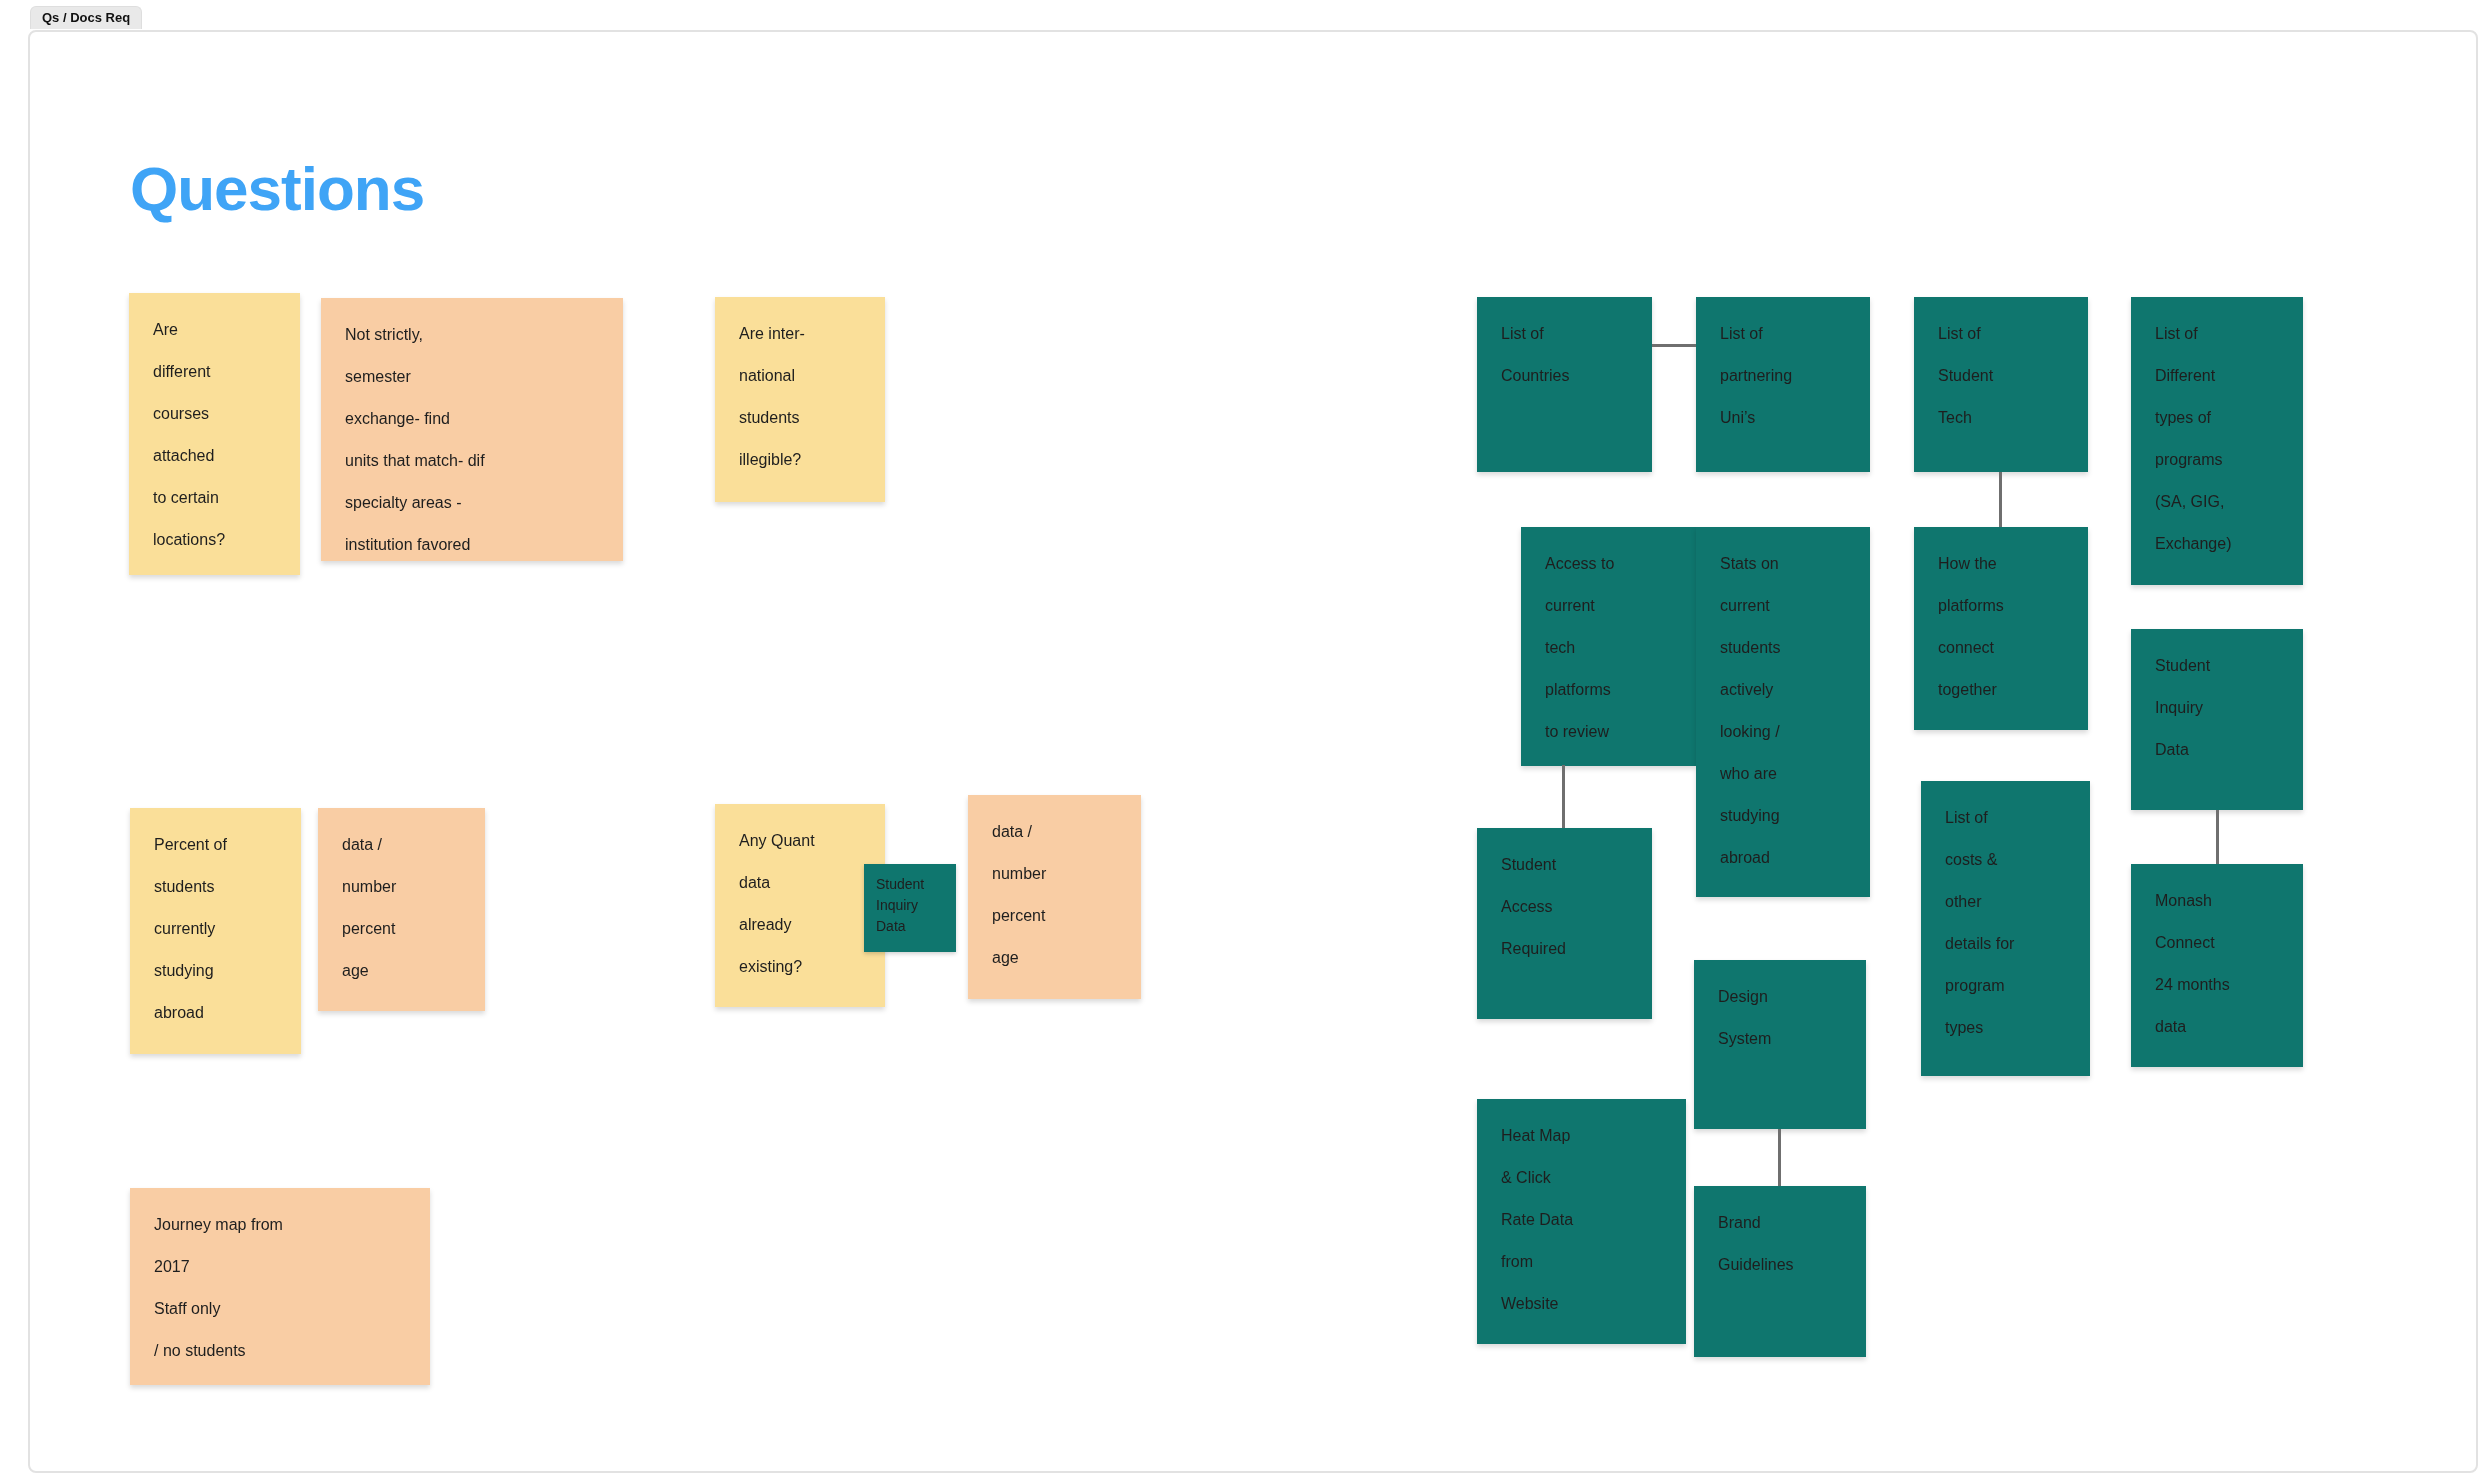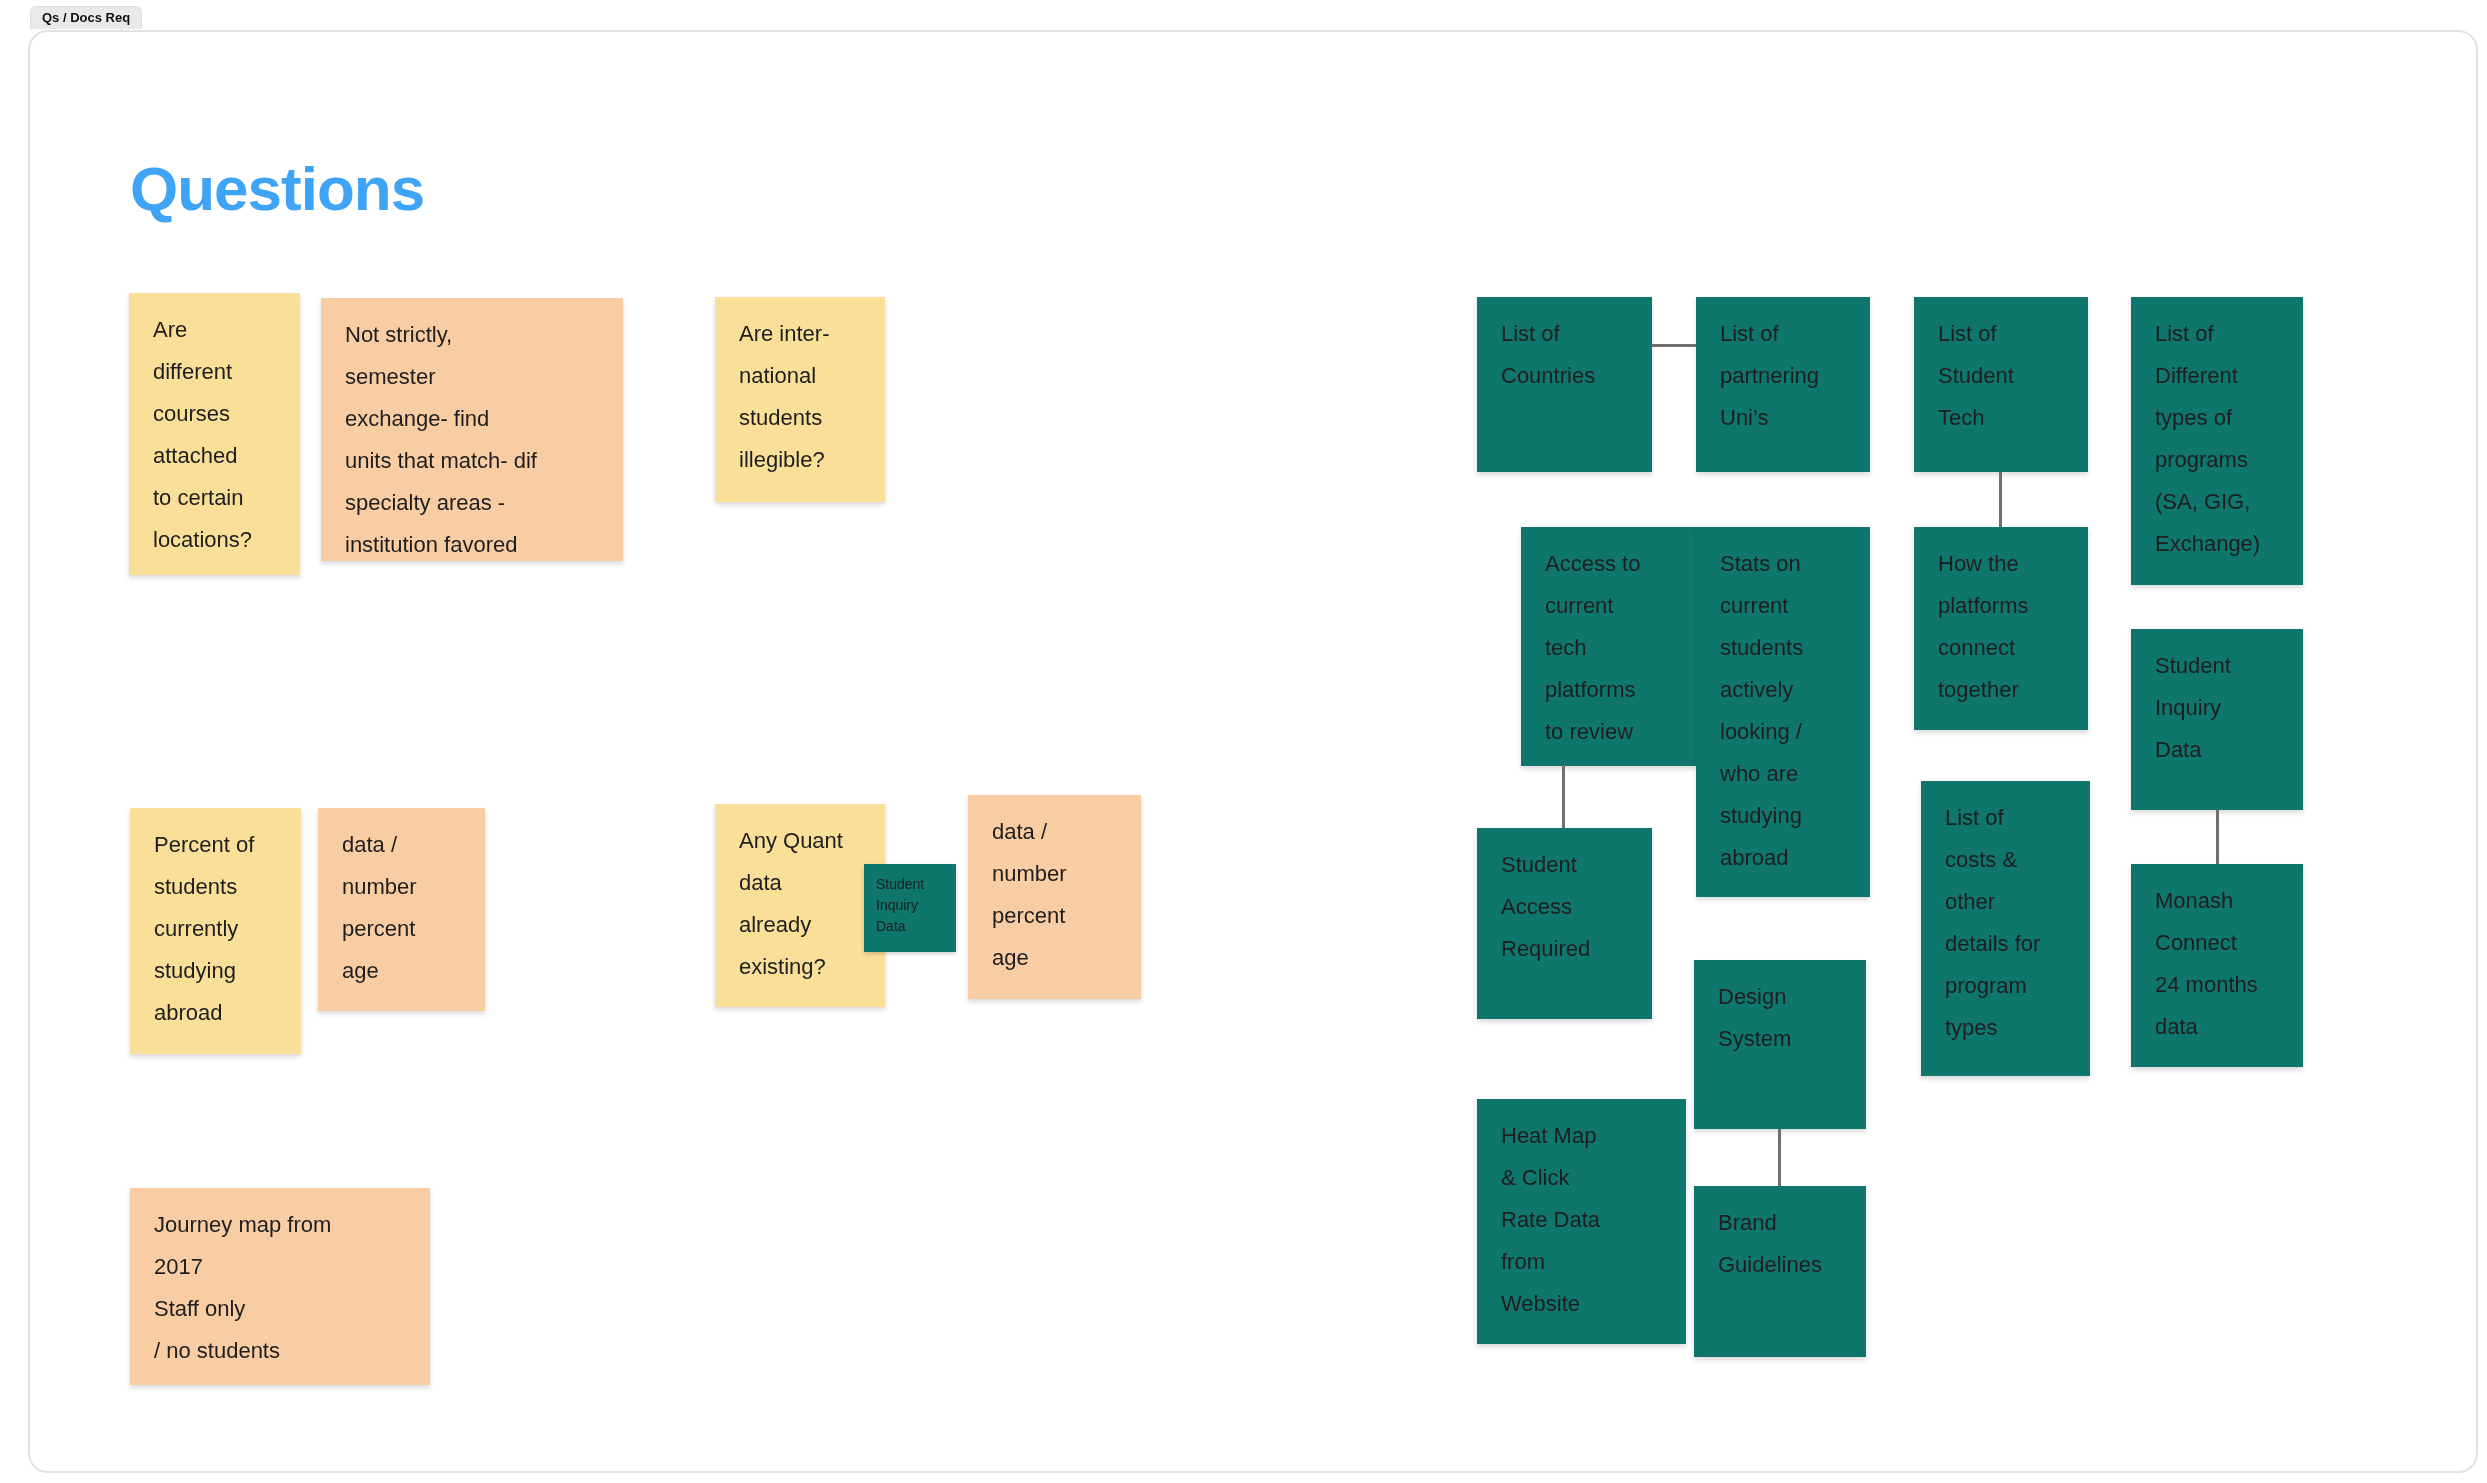--- a/index.html
+++ b/index.html
@@ -17,32 +17,32 @@
     font-size: 13px; font-weight: 700;
     padding: 3px 11px; border-radius: 6px 6px 0 0;
     border: 1px solid #dedede; border-bottom: none;
     line-height: 16px;
   }
   .board-frame {
     position: absolute; left: 28px; top: 30px;
     width: 2450px; height: 1443px;
     background: #ffffff;
     border: 2px solid #e2e2e2;
-    border-radius: 20px;
+    border-radius: 8px;
   }
   .section-title {
     position: absolute;
     font-size: 62px; font-weight: 800; letter-spacing: -1px;
     color: #3fa4f6; line-height: 76px;
     white-space: nowrap;
   }
   .note {
     position: absolute;
     padding: 16px 20px 16px 24px;
-    font-size: 22px; line-height: 42px;
+    font-size: 16px; line-height: 42px;
     white-space: pre-line;
     box-shadow: 0 3px 5px rgba(0,0,0,0.15);
     overflow: hidden;
   }
   .note.yellow { background: #fadf99; }
   .note.orange { background: #f9cda4; }
   .note.green  { background: #0f766e; }
   .note.small {
     font-size: 14px; line-height: 21px;
     padding: 10px 10px 10px 12px;

